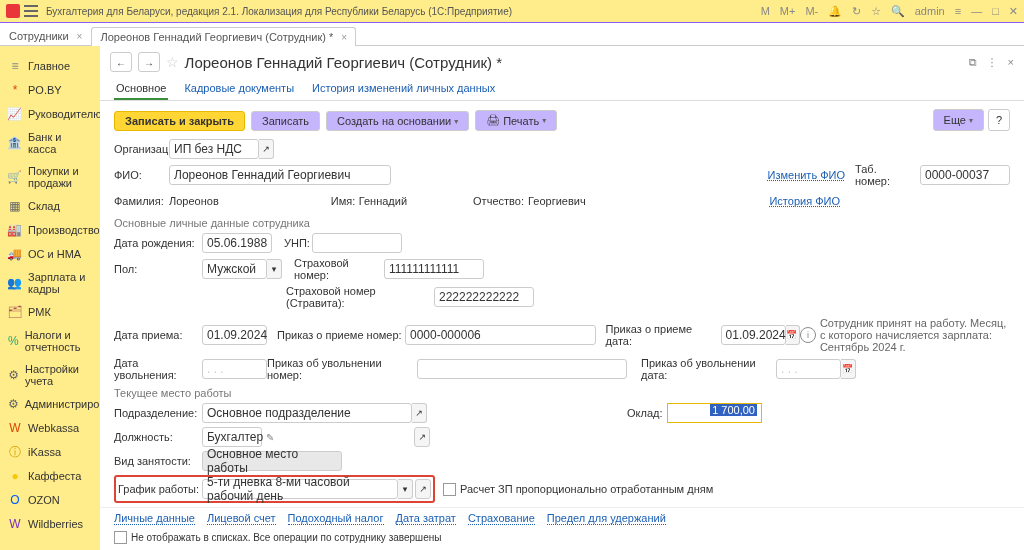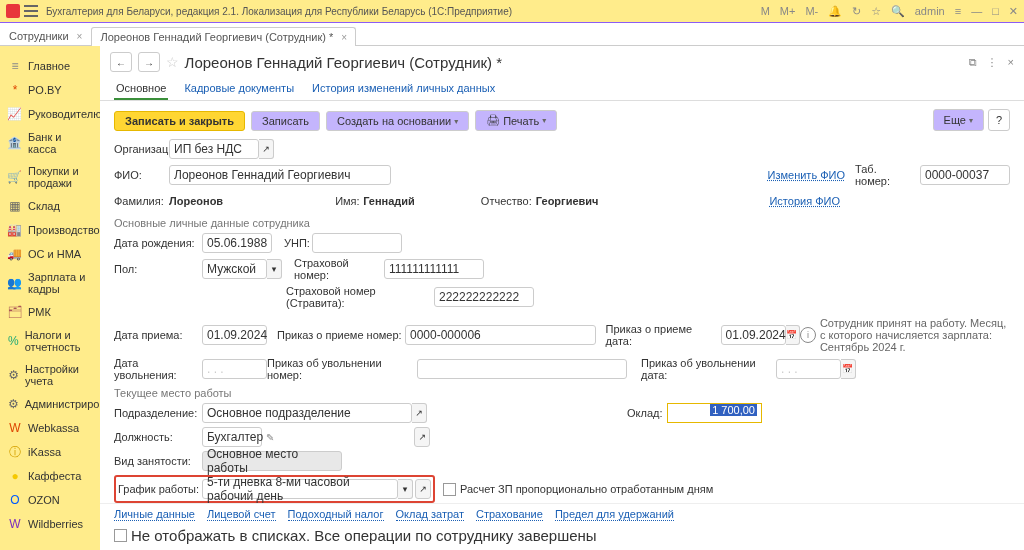--- a/index.html
+++ b/index.html
@@ -36,28 +36,28 @@
 .toolbar-right{margin-left:auto;display:flex;gap:4px}
 .sq-btn{width:20px;height:20px;border:1px solid #ccc;border-radius:3px;display:flex;align-items:center;justify-content:center;cursor:pointer}
 .form{padding:0 14px 6px;overflow-y:auto;flex:1}
 .row{display:flex;align-items:center;margin-bottom:4px;min-height:20px}
 .lbl{font-size:11px;color:#333;width:55px;flex-shrink:0}
 .lbl.w90{width:88px}
 .fld{border:1px solid #ccc;border-radius:3px;height:18px;padding:0 4px;font-size:12px;display:flex;align-items:center;background:#fff}
 .fld.sel{background:#e8e8e8}
 .fld-btn{width:14px;height:18px;border:1px solid #ccc;border-left:none;border-radius:0 3px 3px 0;display:flex;align-items:center;justify-content:center;font-size:9px;cursor:pointer;background:#f5f5f5}
 .section-hdr{font-size:11px;color:#777;margin:6px 0 4px}
-.static{font-size:11px;font-weight:bold}
+.static{font-size:11px;font-weight:normal}
 .link{color:#1a5fb4;text-decoration:underline dotted;cursor:pointer}
 .red-box{border:2px solid #d43;border-radius:3px;padding:2px;display:flex;align-items:center}
 .salary-input{border:1px solid #e6b800;background:#fff;height:18px;width:85px;text-align:right;padding:0 4px;font-size:11px}
 .salary-input span{background:#3060c0;color:#fff;padding:0 2px}
 .bottom-links{padding:4px 14px;border-top:1px solid #eee;display:flex;gap:12px;font-size:11px}
 .bottom-links span{color:#1a5fb4;border-bottom:1px dotted #1a5fb4;cursor:pointer}
-.footer-note{padding:2px 14px 6px;display:flex;align-items:center;gap:4px;font-size:15px;color:#333}
+.footer-note{padding:2px 14px 6px;display:flex;align-items:center;gap:4px;font-size:10px;color:#333}
 .chk{width:11px;height:11px;border:1px solid #999;flex-shrink:0}
 .info-ico{width:14px;height:14px;border:1px solid #888;border-radius:50%;display:inline-flex;align-items:center;justify-content:center;font-size:9px;color:#888;margin-right:4px;flex-shrink:0}
 .pencil{color:#888;font-size:10px}
 </style>
 </head>
 <body>
 
 <div class="app">
   <div class="titlebar">
     <div class="tb-logo"></div>
@@ -341,21 +341,21 @@
           <div class="chk" style="margin-left:8px"></div>
           <span style="margin-left:4px">Расчет ЗП пропорционально отработанным дням</span>
         </div>
 
       </div>
 
       <div class="bottom-links" id="bottom-links">
           <span>Личные данные</span>
           <span>Лицевой счет</span>
           <span>Подоходный налог</span>
-          <span>Оклад затрат</span>
+          <span>Дата затрат</span>
           <span>Страхование</span>
           <span>Предел для удержаний</span>
         </div>
       <div class="footer-note">
         <div class="chk"></div>
         <span>Не отображать в списках. Все операции по сотруднику завершены</span>
       </div>
     </div>
   </div>
 </div>

